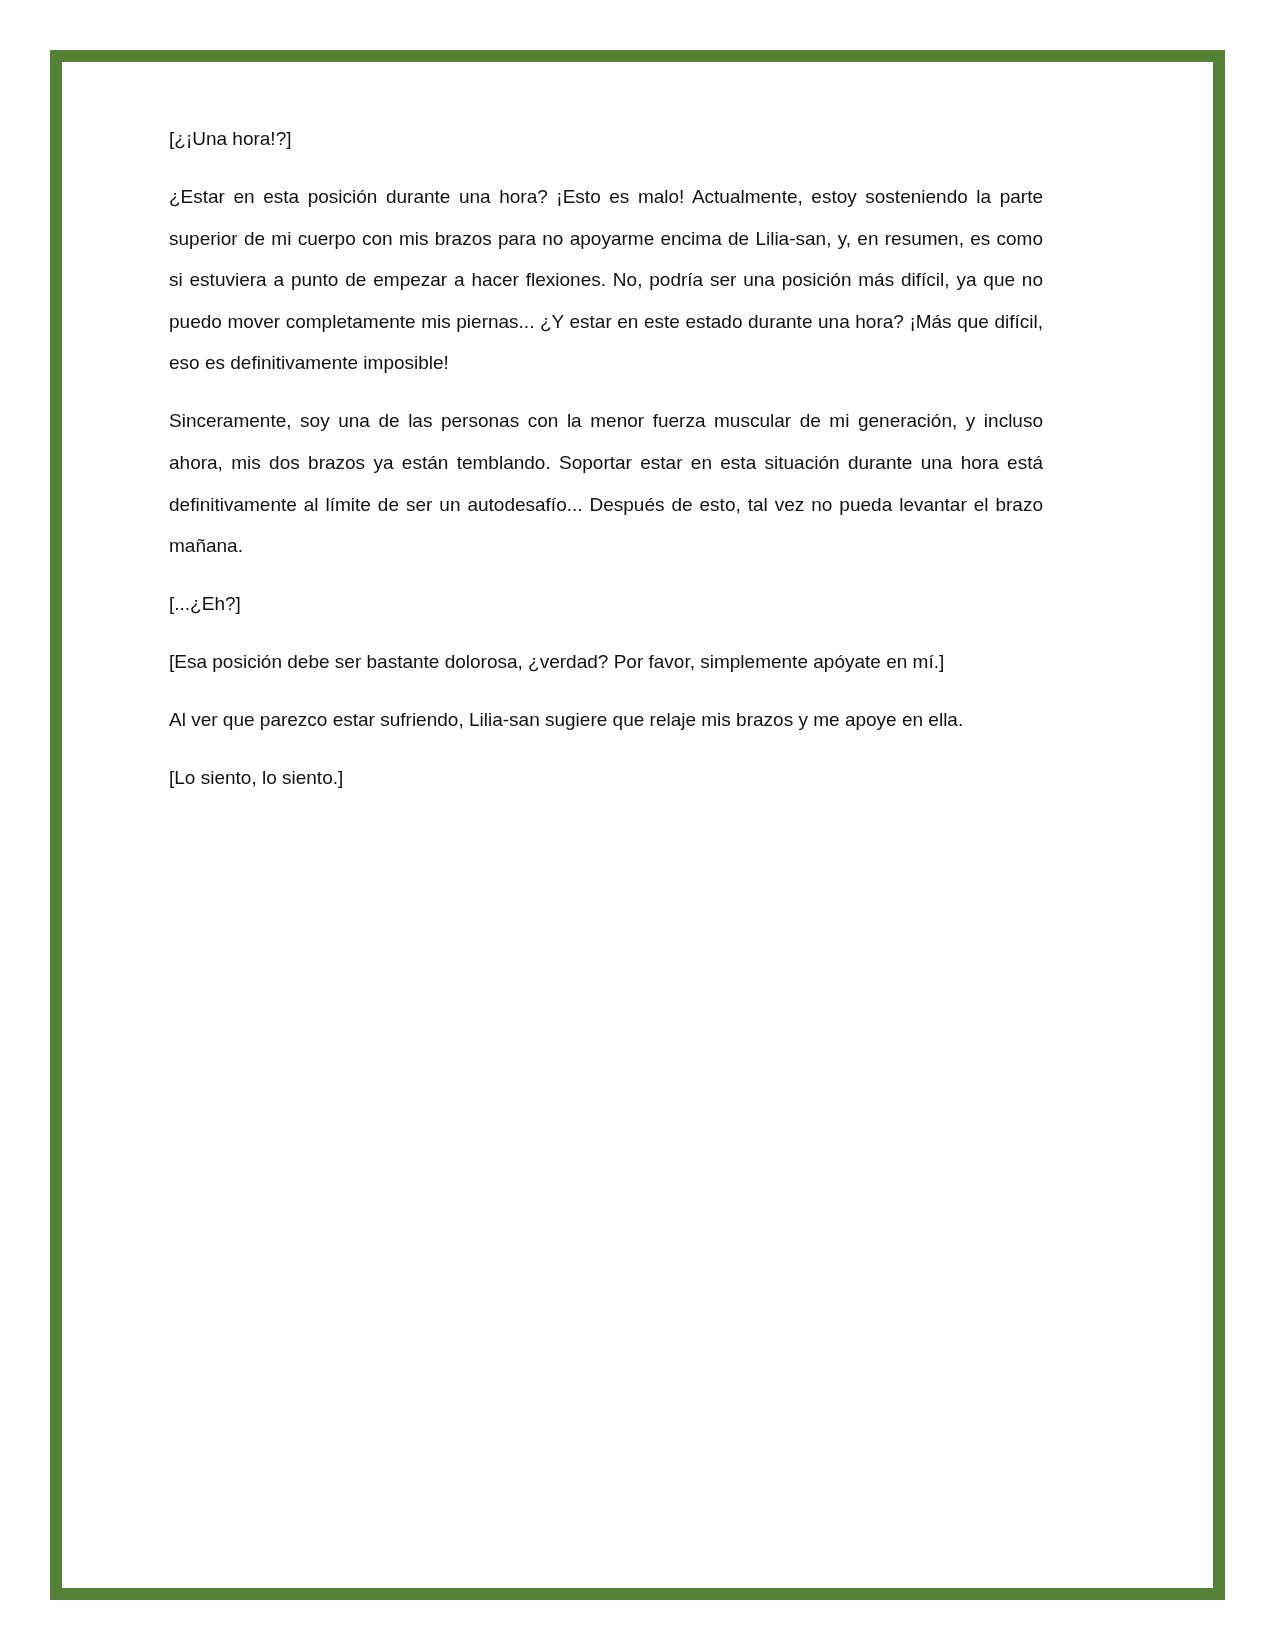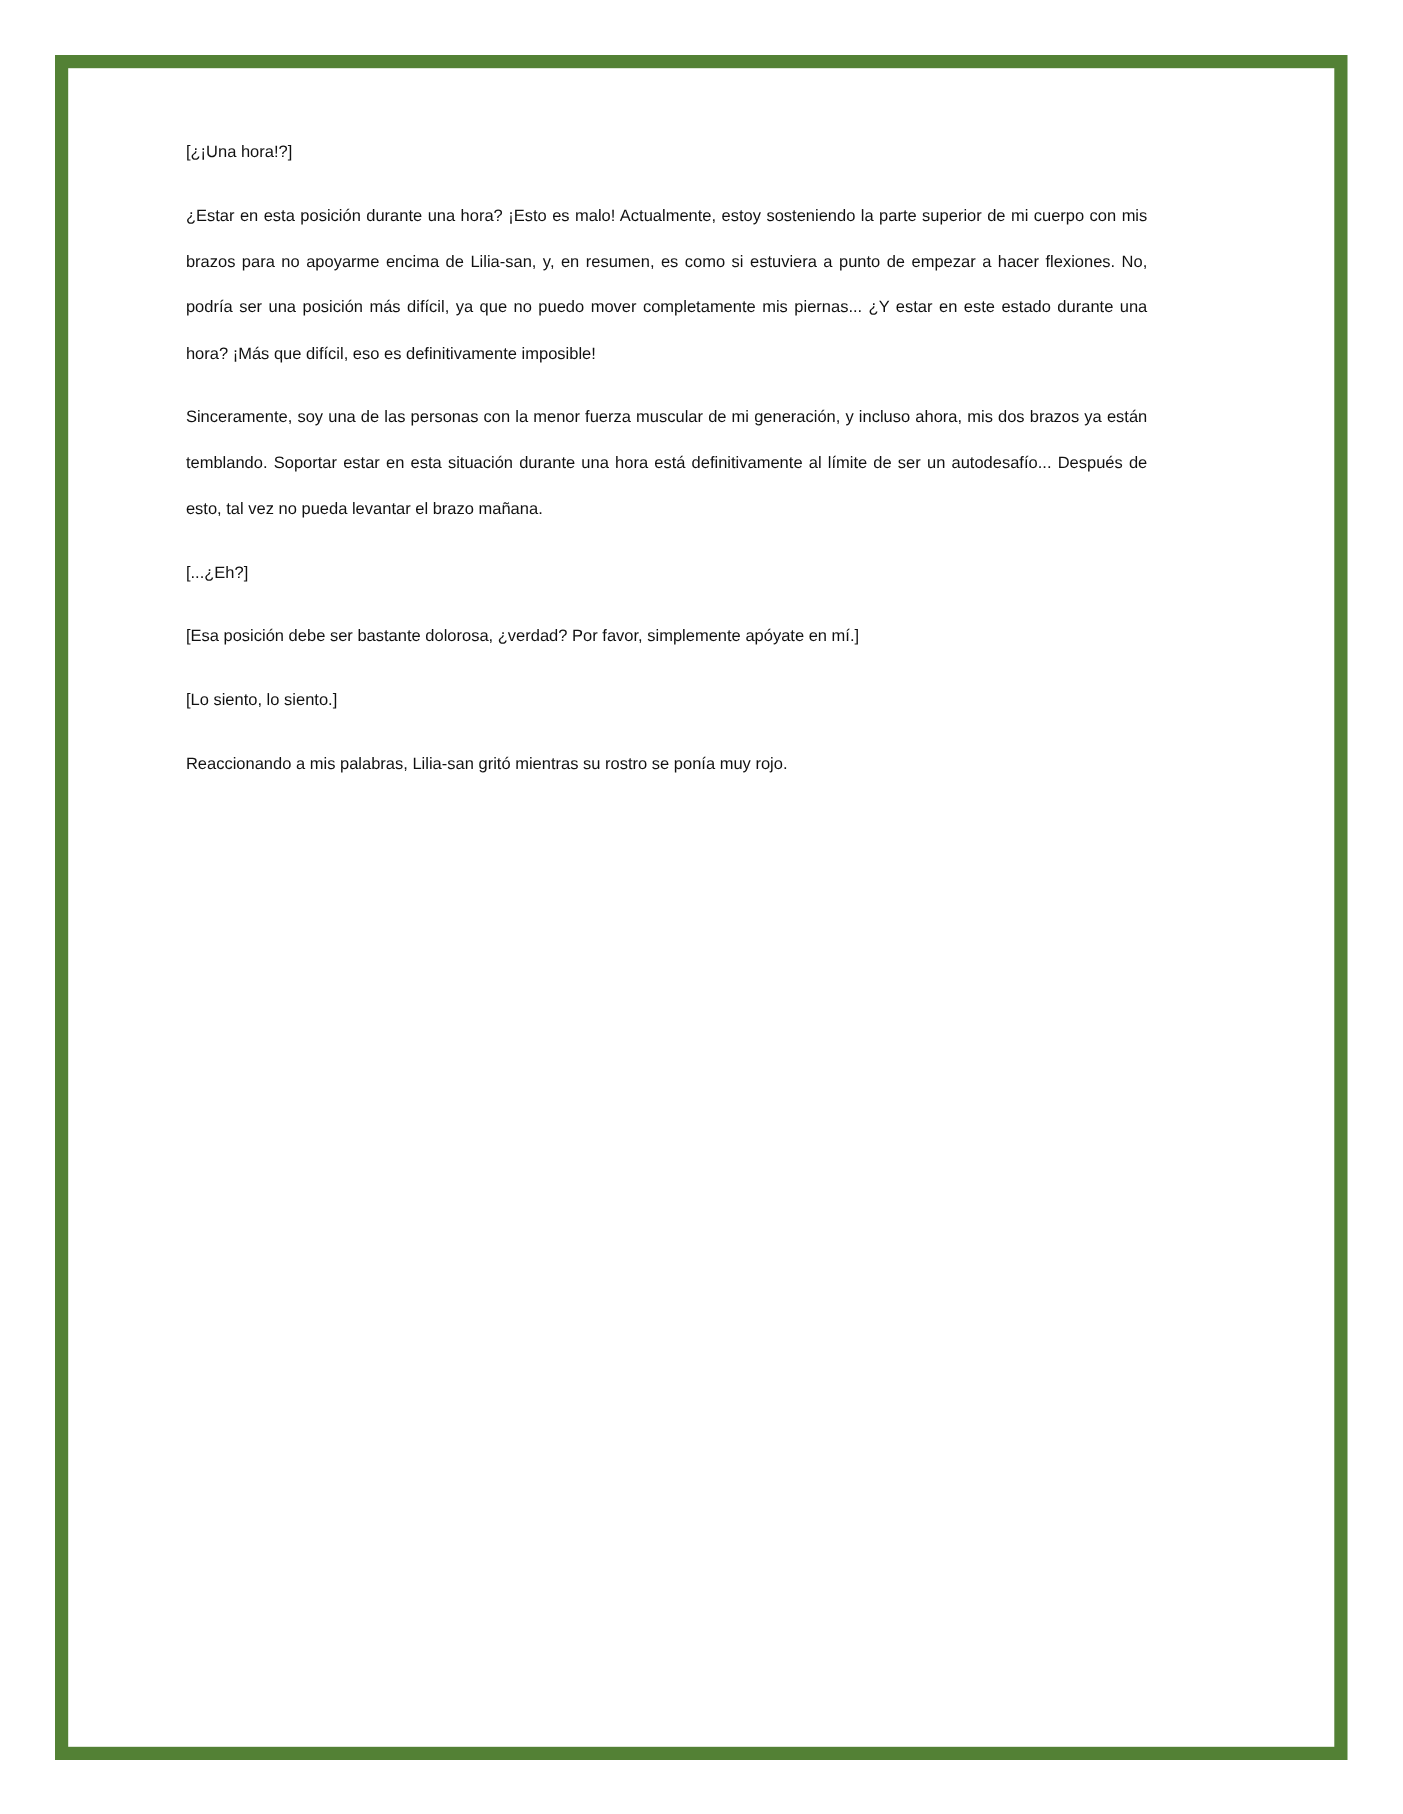--- a/index.html
+++ b/index.html
@@ -22,21 +22,21 @@
       box-sizing: border-box;
       border: 12px solid #538135;
       background: #ffffff;
     }
     .content {
       position: absolute;
       left: 169px;
       top: 118px;
       width: 874px;
       font-family: "Liberation Sans", sans-serif;
-      font-size: 15px;
+      font-size: 19px;
       line-height: 41.6px;
       color: #111111;
     }
     .content p {
       margin: 0 0 16.4px 0;
       text-align: justify;
     }
     .content p.last {
       text-align-last: left;
     }
@@ -45,15 +45,15 @@
 <body>
 
 <div class="page-frame"></div>
 
 <div class="content">
   <p>[¿¡Una hora!?]</p>
   <p>¿Estar en esta posición durante una hora? ¡Esto es malo! Actualmente, estoy sosteniendo la parte superior de mi cuerpo con mis brazos para no apoyarme encima de Lilia-san, y, en resumen, es como si estuviera a punto de empezar a hacer flexiones. No, podría ser una posición más difícil, ya que no puedo mover completamente mis piernas... ¿Y estar en este estado durante una hora? ¡Más que difícil, eso es definitivamente imposible!</p>
   <p>Sinceramente, soy una de las personas con la menor fuerza muscular de mi generación, y incluso ahora, mis dos brazos ya están temblando. Soportar estar en esta situación durante una hora está definitivamente al límite de ser un autodesafío... Después de esto, tal vez no pueda levantar el brazo mañana.</p>
   <p>[...¿Eh?]</p>
   <p>[Esa posición debe ser bastante dolorosa, ¿verdad? Por favor, simplemente apóyate en mí.]</p>
+  <p>Al ver que parezco estar sufriendo, Lilia-san sugiere que relaje mis brazos y me apoye en ella.</p>
   <p>[Lo siento, lo siento.]</p>
-  <p class="last">Reaccionando a mis palabras, Lilia-san gritó mientras su rostro se ponía muy rojo.</p>
 </div>
 
 </body></html>

